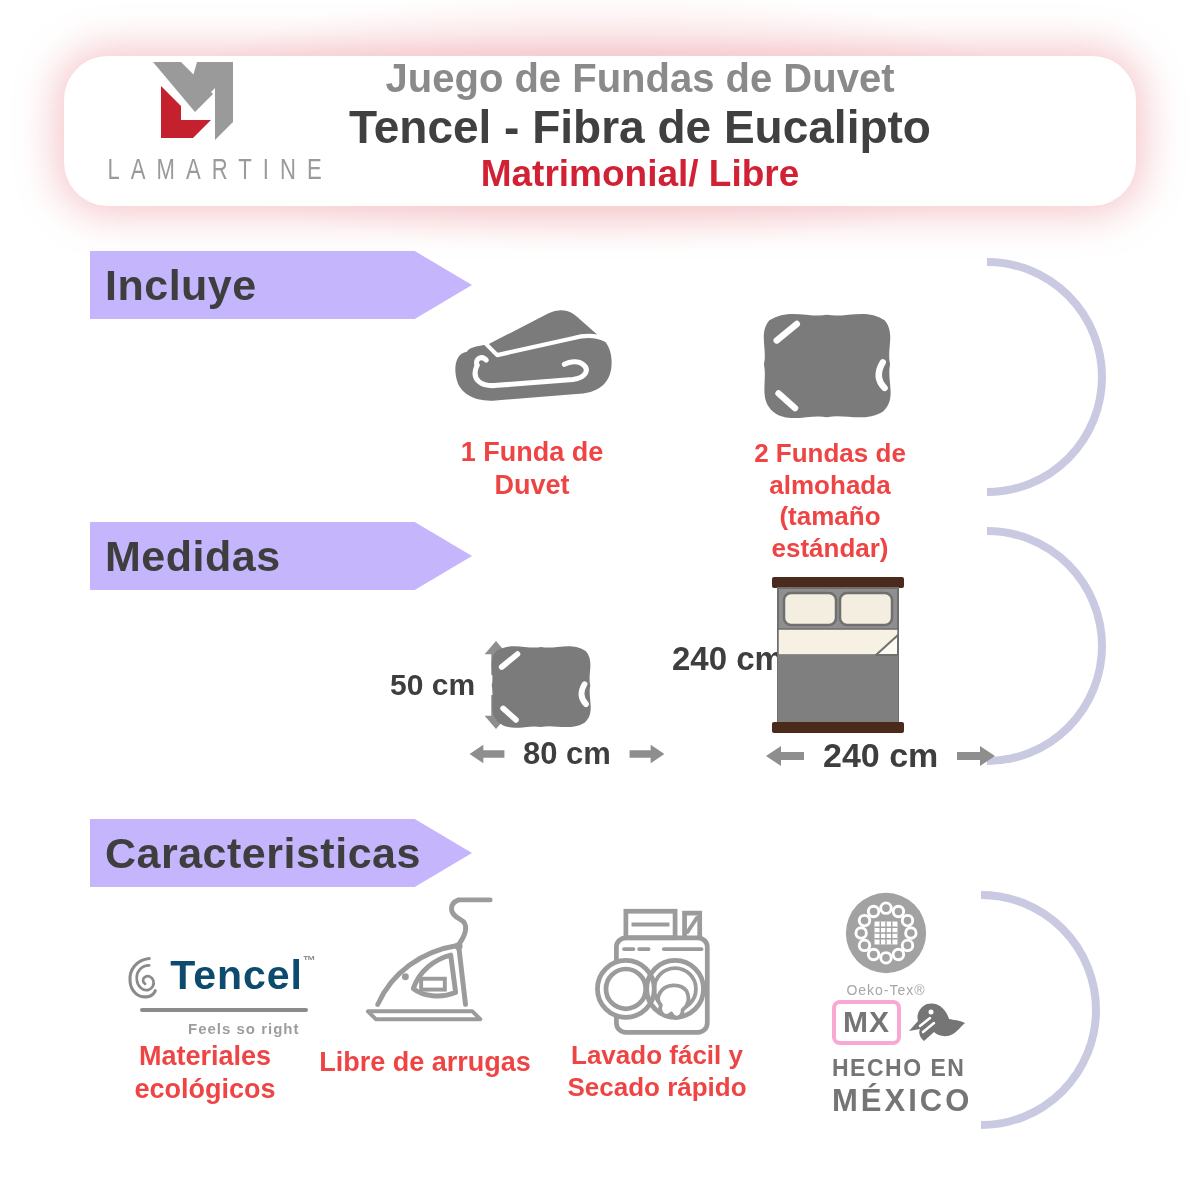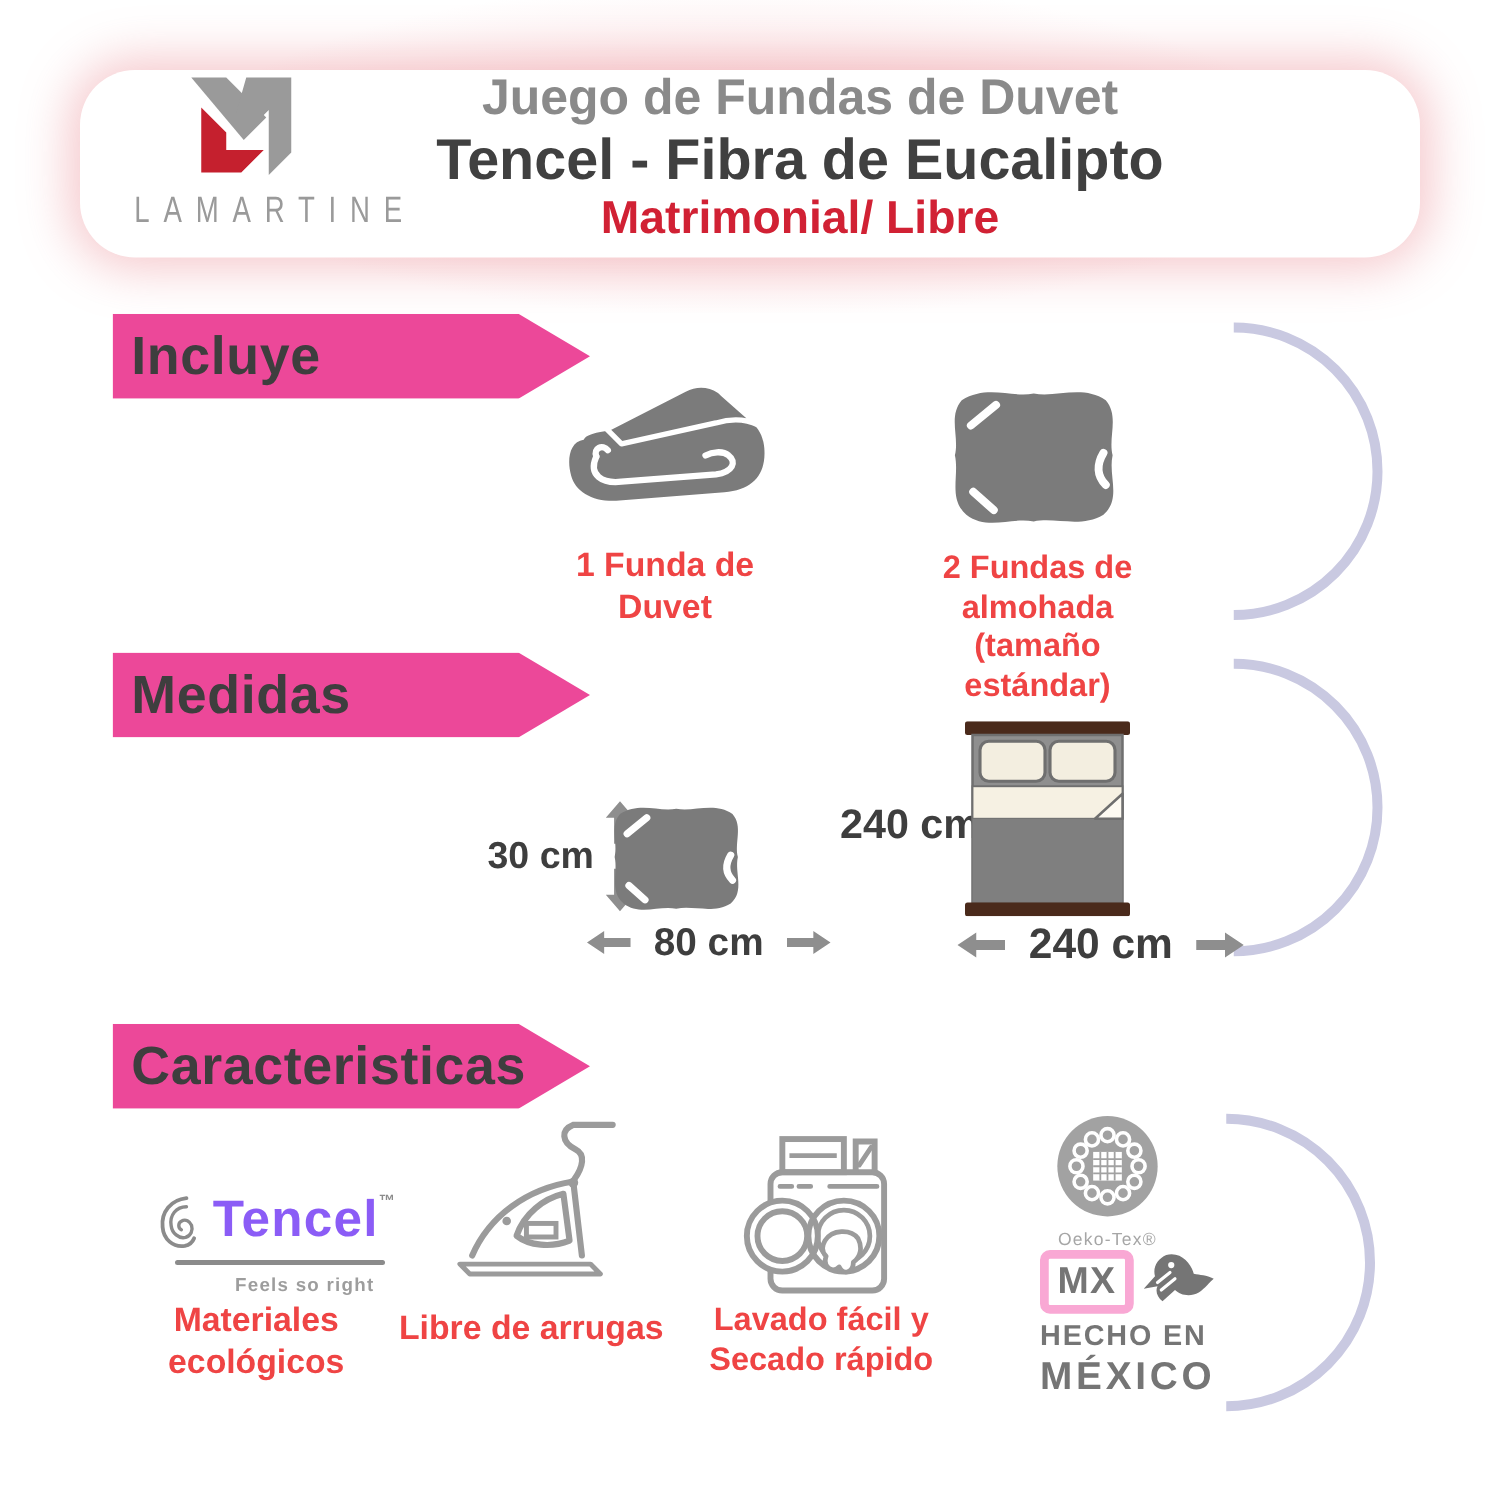--- a/index.html
+++ b/index.html
@@ -26,21 +26,21 @@
     letter-spacing:12px; padding-left:12px; white-space:nowrap;
     transform:scale(0.92,1.22); transform-origin:center top;
   }
   .titles { position:absolute; left:300px; top:55px; width:680px; text-align:center; }
   .title-1 { font-size:40px; line-height:47px; font-weight:700; color:#8a8a8a; }
   .title-2 { font-size:46px; line-height:50px; font-weight:700; color:#404040; }
   .title-3 { font-size:37px; line-height:44px; font-weight:700; color:#d12134; }
 
   
   .banner {
-    position:absolute; left:90px; width:382px; height:68px; background:#ec4899;
+    position:absolute; left:90px; width:382px; height:68px; background:#c4b5fd;
     clip-path:polygon(0 0, 85% 0, 100% 50%, 85% 100%, 0 100%);
     display:flex; align-items:center; padding-left:15px;
     font-size:43px; font-weight:600; color:#3e3e3e; letter-spacing:0.5px;
   }
   .banner-incluye { top:251px; }
   .banner-medidas { top:522px; }
   .banner-caract  { top:819px; }
 
   
   .arc {
@@ -74,31 +74,31 @@
   .arrcol-bed { height:82px; }
   .measure-h { position:absolute; display:flex; align-items:center; gap:17px;
                color:#3e3e3e; font-weight:700; }
   .mh-pillow { left:468px; top:736px; font-size:31px; }
   .mh-bed    { left:764px; top:736px; font-size:34px; }
   .rot180 { transform:rotate(180deg); }
 
   
   .tencel-block { position:absolute; left:126px; top:946px; width:190px; }
   .tencel-row { display:flex; align-items:flex-start; }
-  .tencel-word { font-size:41px; font-weight:700; color:#8b5cf6; line-height:58px; margin-left:6px; letter-spacing:1px; }
+  .tencel-word { font-size:41px; font-weight:700; color:#0c4a6e; line-height:58px; margin-left:6px; letter-spacing:1px; }
   .tencel-tm { font-size:13px; font-weight:700; color:#8b8b8b; vertical-align:top; line-height:30px; }
   .tencel-underline { height:4px; background:#8b8b8b; border-radius:2px; width:168px; margin:-4px 0 0 14px; }
   .tencel-tagline { font-size:15px; color:#9d9d9d; letter-spacing:1px; margin:8px 0 0 62px; font-weight:600; }
 
   
   .oeko-block { position:absolute; left:838px; top:890px; width:96px; text-align:center; }
   .oeko-text { font-size:14px; color:#a6a6a6; margin-top:2px; letter-spacing:1px; }
   .mx-block { position:absolute; left:832px; top:1000px; width:170px; color:#757575; }
   .mx-row { display:flex; align-items:flex-start; gap:5px; }
-  .mx-box { border:7px solid #f9a8d4; border-radius:8px; font-size:30px; font-weight:800;
+  .mx-box { border:4px solid #f9a8d4; border-radius:8px; font-size:30px; font-weight:800;
             padding:1px 7px 2px 7px; line-height:34px; letter-spacing:1px; }
   .mx-hecho  { font-size:23px; font-weight:800; letter-spacing:1.5px; margin-top:3px; }
   .mx-mexico { font-size:31px; font-weight:800; letter-spacing:3px; margin-top:1px; }
 </style>
 </head>
 <body>
 
 <div class="canvas">
 
   <div class="top-glow"></div>
@@ -145,21 +145,21 @@
   <svg class="icon-abs" style="left:748px; top:302px;" width="158" height="128" viewBox="0 0 170 140">
     <path d="M22 20 C44 6 66 18 85 14 C104 18 128 6 148 20 C160 34 150 52 154 68 C150 86 162 106 146 120 C126 132 104 122 85 126 C66 122 44 134 26 120 C10 106 20 86 16 68 C20 52 10 34 22 20 Z" fill="#7b7b7b"></path>
     <path d="M30 42 L52 24" stroke="#ffffff" stroke-width="7" stroke-linecap="round" fill="none"></path>
     <path d="M32 100 L50 116" stroke="#ffffff" stroke-width="7" stroke-linecap="round" fill="none"></path>
     <path d="M146 66 C140 76 140 86 148 94" stroke="#ffffff" stroke-width="7" stroke-linecap="round" fill="none"></path>
   </svg>
   <div class="caption cap-pillows">2 Fundas de almohada
 (tamaño estándar)</div>
 
   <div class="measure-v mv-pillow">
-    <span>30 cm</span>
+    <span>50 cm</span>
     <span class="arrcol arrcol-pillow">
       <svg width="26" height="36" viewBox="0 0 26 38">
         <path d="M13 1 L25 15 H18 V37 H8 V15 H1 Z" fill="#8e8e8e"></path>
       </svg>
       <svg class="rot180" width="26" height="36" viewBox="0 0 26 38">
         <path d="M13 1 L25 15 H18 V37 H8 V15 H1 Z" fill="#8e8e8e"></path>
       </svg>
     </span>
   </div>
 

